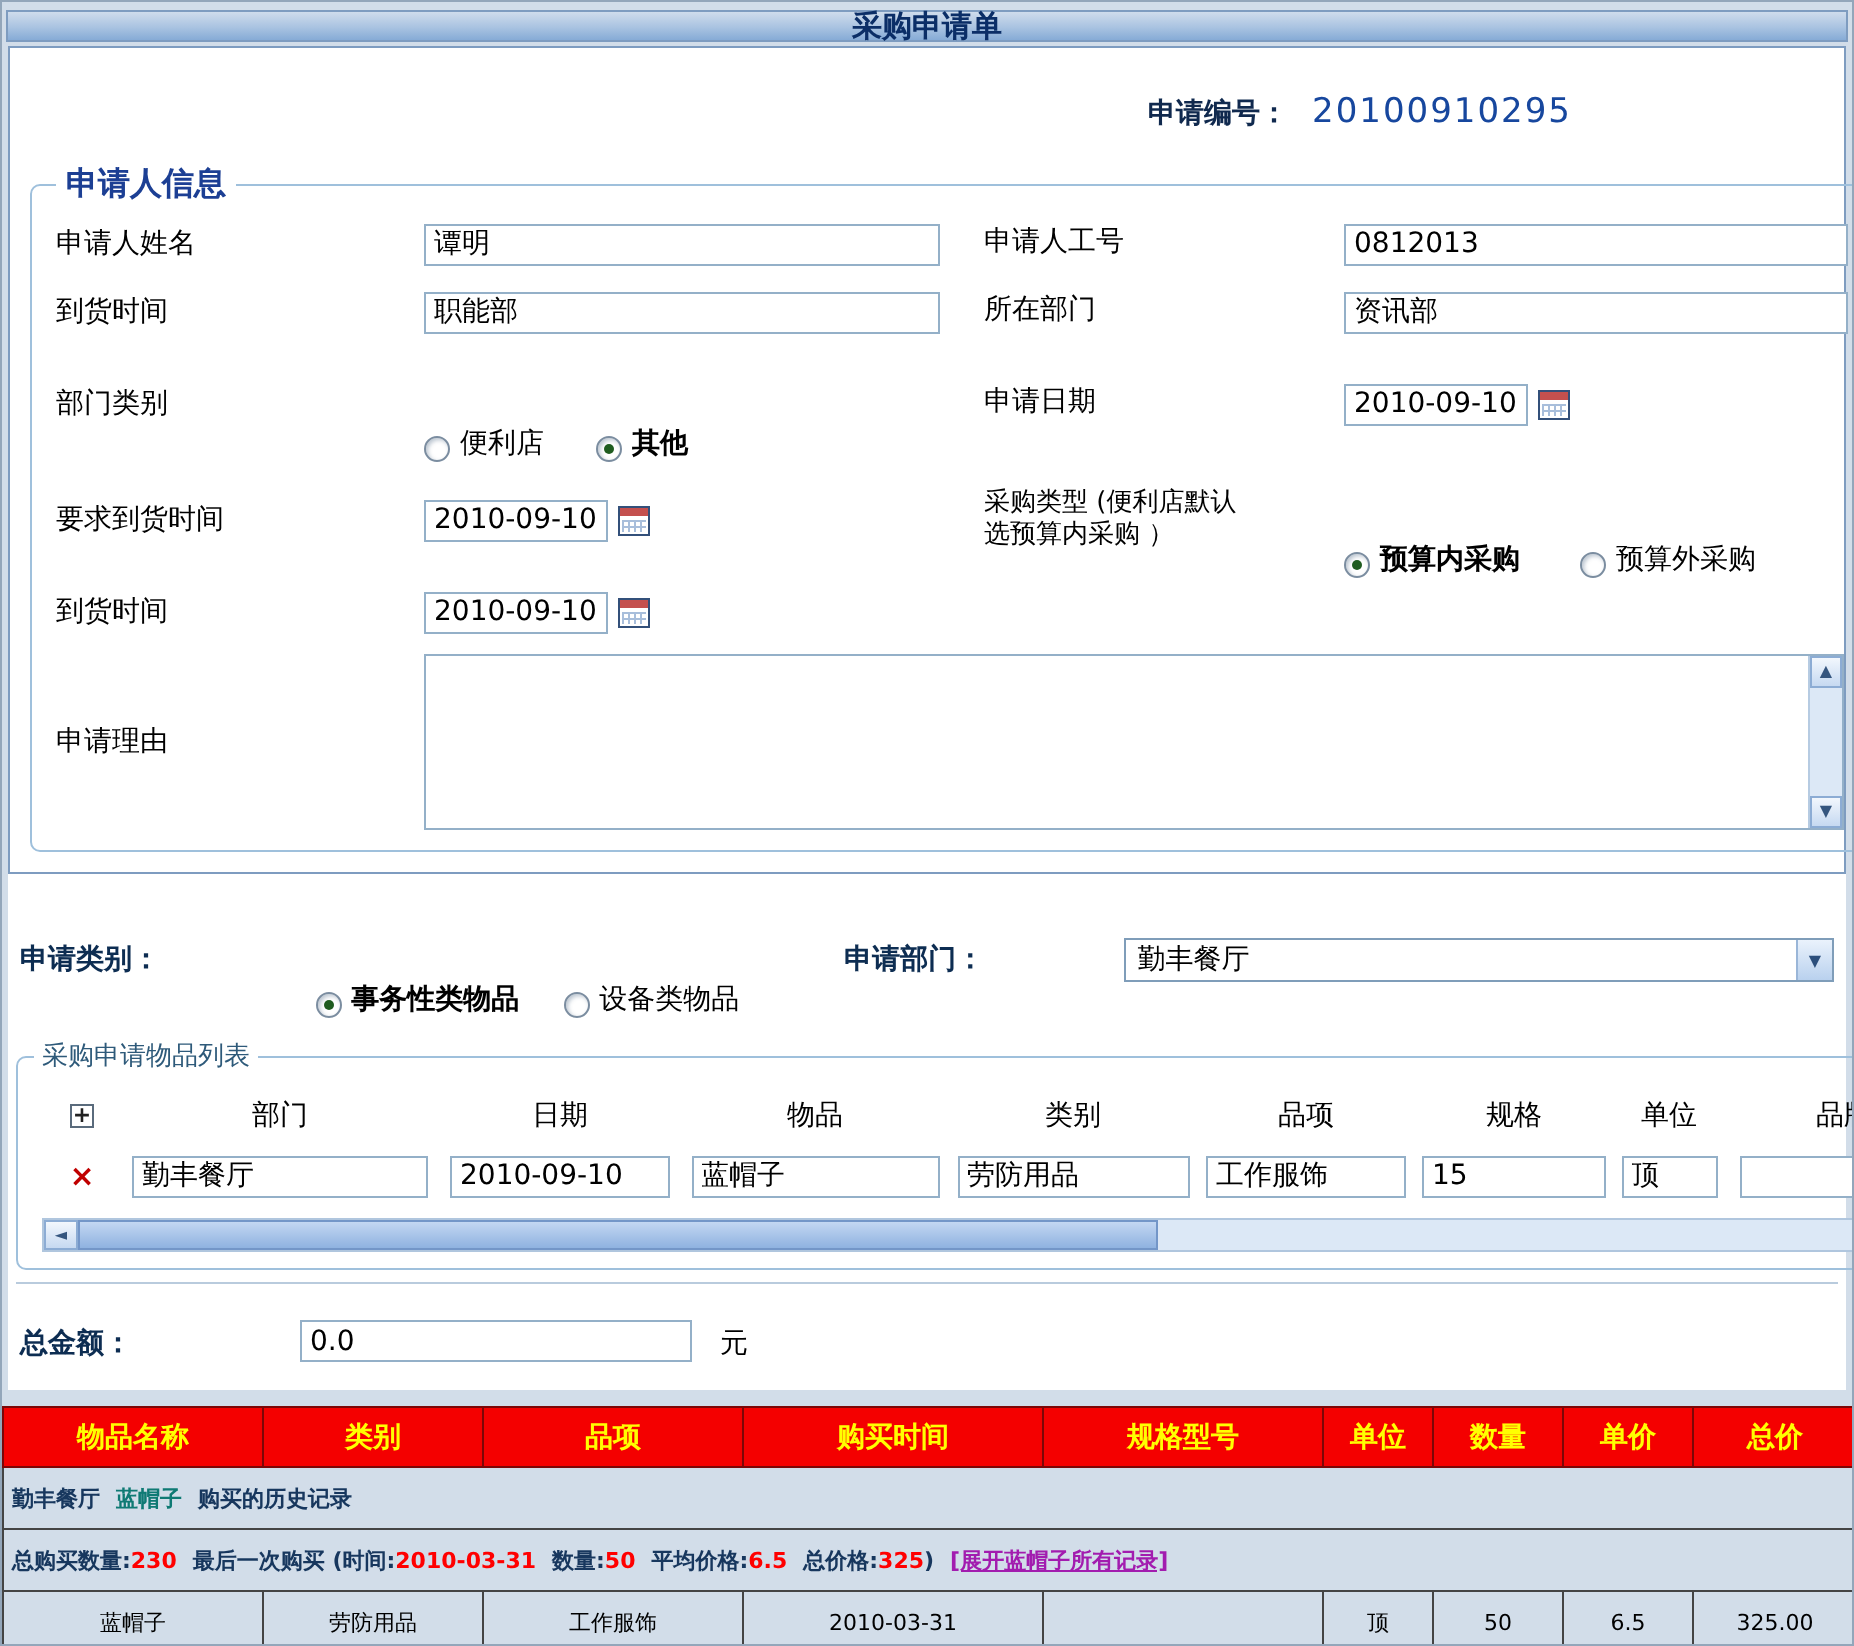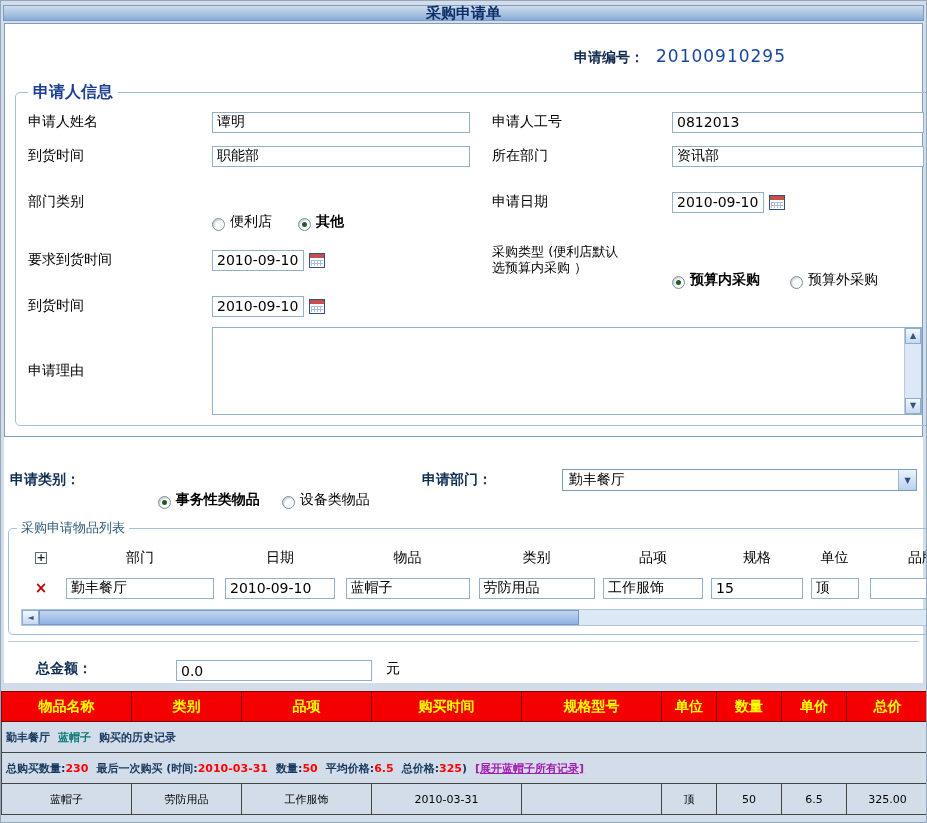--- a/index.html
+++ b/index.html
@@ -157,21 +157,21 @@
   .hbtn { width:17px; height:15px; flex:none; }
   .hthumb {
     width:540px; height:15px; flex:none;
     background:linear-gradient(#c3d7f2,#8fb2e0);
     border:1px solid #7396c8;
   }
   .htrack { flex:1; }
 
   .sep-line { height:1px; background:#b9cbdd; margin:6px 2px 0 2px; }
 
-  .total-row { display:flex; align-items:flex-start; padding:18px 4px 2px 4px;margin-left:26px; }
+  .total-row { display:flex; align-items:flex-end; padding:18px 4px 14px 4px; }
   .total-lbl { width:140px; }
   .total-row .txt { width:196px; }
   .total-unit { margin-left:14px; }
 
   
   table.history {
     width:927px; border-collapse:collapse; table-layout:fixed; margin-top:8px;
   }
   table.history th {
     background:#f40000; color:#ffff00; font-weight:bold; font-size:14px;

